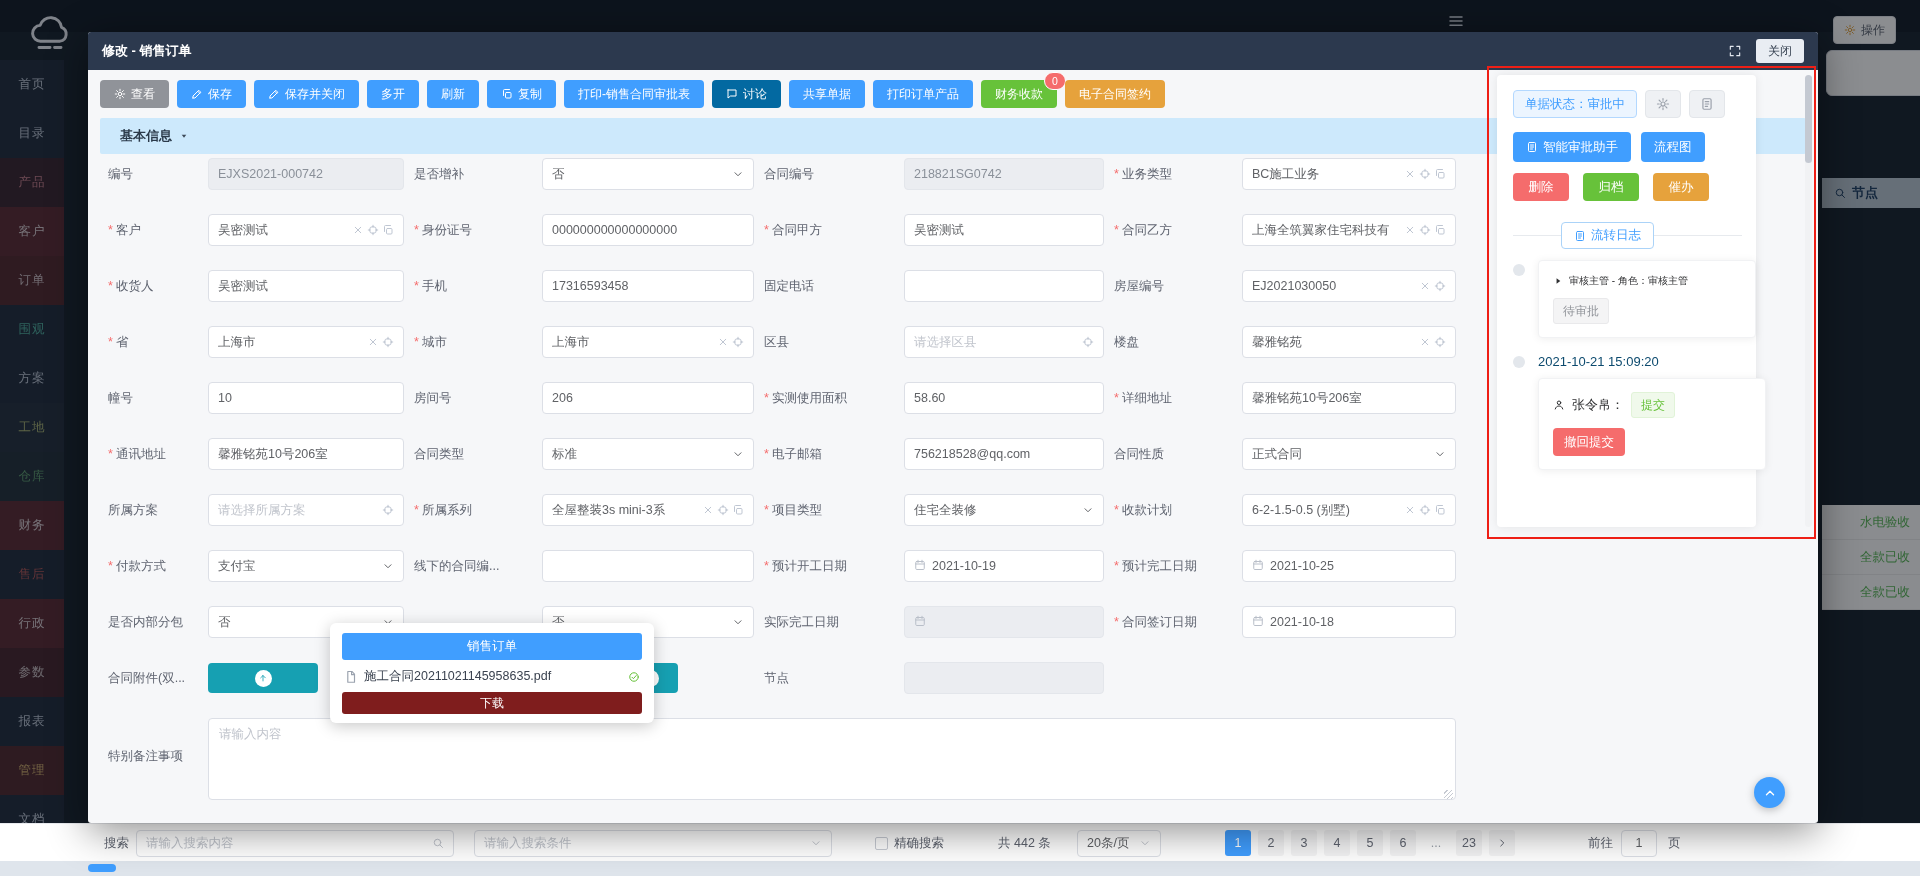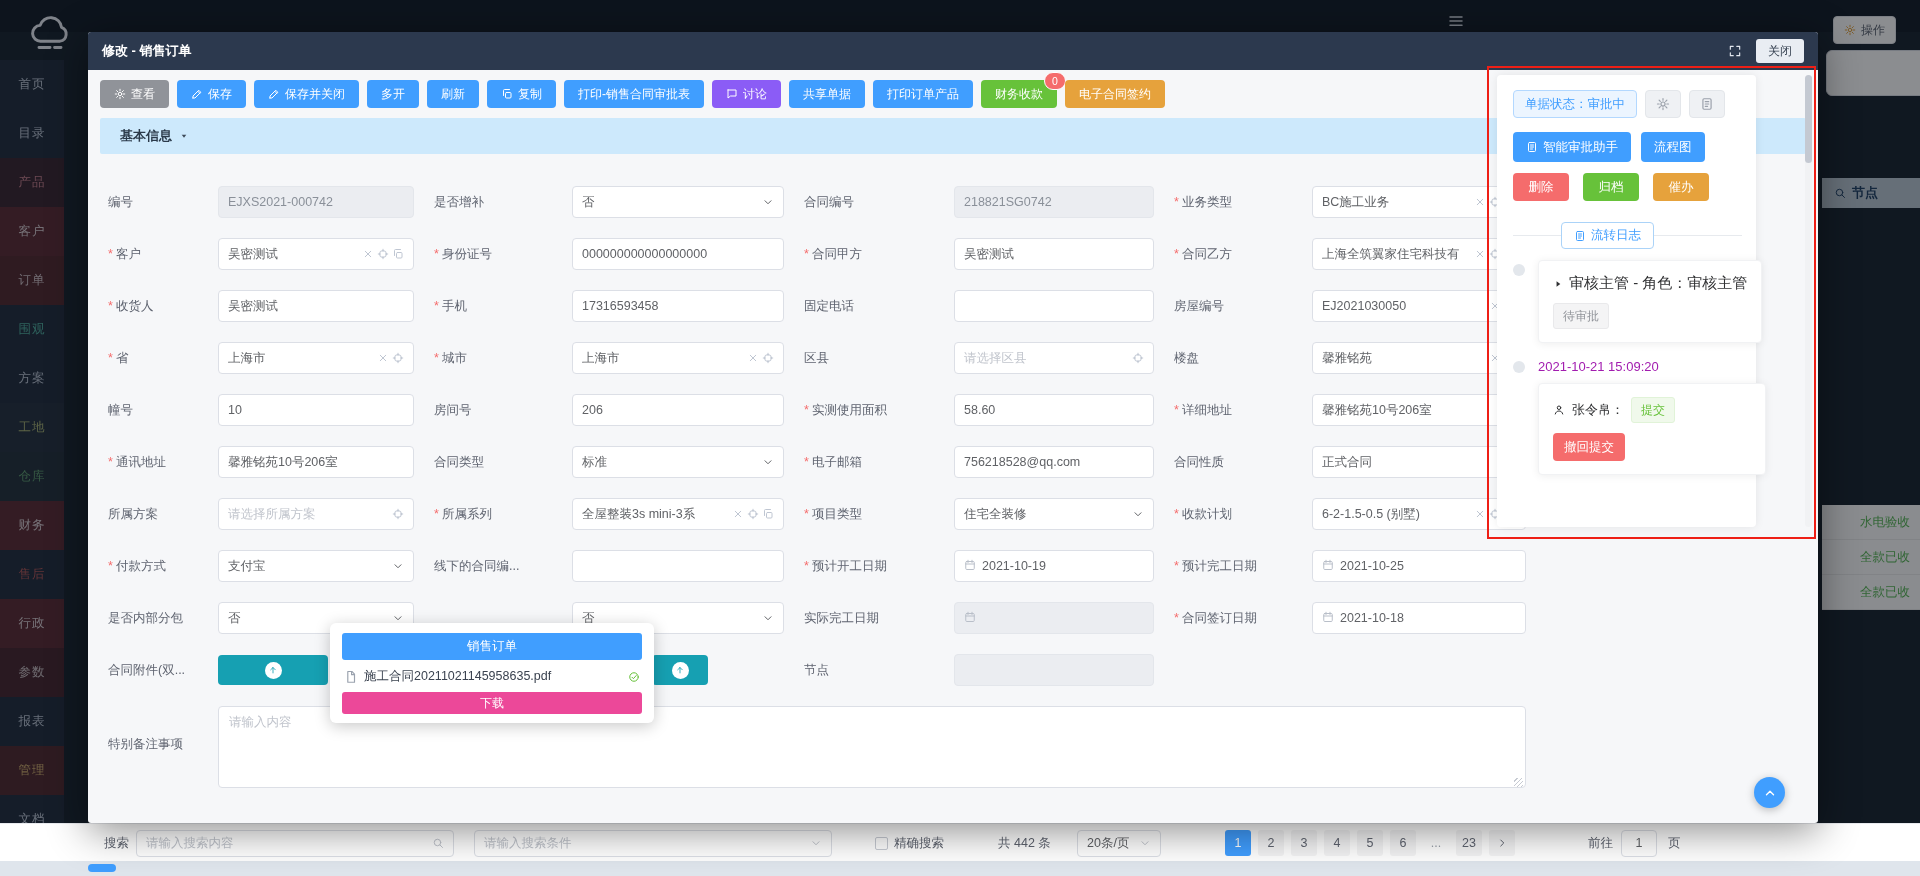--- a/index.html
+++ b/index.html
@@ -32,21 +32,21 @@
   .m-title{color:#fff;font-size:13px;font-weight:bold;}
   .m-spacer{flex:1;}
   .m-expand{color:#e3e8ef;margin-right:14px;display:flex;}
   .m-close{height:24px;padding:0 12px;background:#e9edf3;border:none;border-radius:3px;font-size:12px;color:#374252;display:flex;align-items:center;}
   .toolbar{display:flex;gap:8px;padding:10px 12px 0;}
   .tbtn{position:relative;height:28px;padding:0 14px;border:none;border-radius:4px;color:#fff;font-size:12px;display:inline-flex;align-items:center;gap:5px;white-space:nowrap;}
   .tbtn .badge{position:absolute;top:-8px;right:-9px;min-width:16px;height:16px;background:#F56C6C;border:1px solid #fff;border-radius:9px;color:#fff;font-size:10.5px;display:flex;align-items:center;justify-content:center;padding:0 2px;}
   .section-hd{margin:10px 12px 0;height:36px;background:#cde9fc;color:#2b3a4a;display:flex;align-items:center;gap:7px;padding:0 20px;font-size:13px;font-weight:bold;border-radius:2px;}
   .section-hd svg{color:#3d4a58;}
 
-  .form-grid{display:grid;grid-template-columns:90px 196px 118px 212px 130px 200px 118px 214px;column-gap:10px;row-gap:24px;align-items:center;padding:32px 0 0 20px;width:1368px;gap:20px;}
+  .form-grid{display:grid;grid-template-columns:90px 196px 118px 212px 130px 200px 118px 214px;column-gap:10px;row-gap:24px;align-items:center;padding:4px 0 0 20px;width:1368px;}
   .flabel{display:flex;align-items:center;font-size:12.5px;color:#5f6470;white-space:nowrap;overflow:hidden;}
   .req{color:#F56C6C;margin-right:3px;}
   .ctl{height:30px;border:1px solid #dcdfe6;border-radius:4px;background:#fff;display:flex;align-items:center;gap:6px;padding:0 9px;font-size:12.5px;color:#606266;overflow:hidden;white-space:nowrap;}
   .ctl .val{flex:1;overflow:hidden;text-overflow:ellipsis;}
   .ctl .ph{color:#c0c4cc;}
   .ctl .icons{display:flex;align-items:center;gap:3px;color:#bfc6d2;}
   .ctl.dis{background:#ebedf1;border-color:#e3e6eb;color:#8a9099;}
   .ctl .cal{color:#b9bfc9;}
   .up-btn{height:30px;width:110px;background:#16a0b2;border:none;border-radius:4px;display:flex;align-items:center;justify-content:center;}
   .up-btn .circ{width:17px;height:17px;background:#fff;border-radius:50%;display:flex;align-items:center;justify-content:center;color:#16a0b2;}
@@ -56,43 +56,43 @@
   textarea.ta::placeholder{color:#c0c4cc;}
   .ta-corner{position:absolute;right:3px;bottom:5px;width:9px;height:9px;background:repeating-linear-gradient(135deg,transparent 0 2px,#c6cad2 2px 3px);}
 
   
   .popup{position:absolute;left:330px;top:623px;width:300px;background:#fff;border-radius:6px;box-shadow:0 3px 16px rgba(0,0,0,.22);padding:10px 12px 9px;z-index:20;}
   .pp-upload{height:27px;width:100%;background:#409EFF;color:#fff;border:none;border-radius:3px;font-size:12.5px;display:flex;align-items:center;justify-content:center;}
   .pp-file{display:flex;align-items:center;gap:6px;margin:8px 2px 7px;font-size:12.5px;color:#3b4350;}
   .pp-file .fname{flex:1;overflow:hidden;white-space:nowrap;}
   .pp-file svg.fi{color:#9aa2ae;}
   .pp-file svg.ok{color:#67C23A;}
-  .pp-dl{height:22px;width:100%;background:#ec4899;color:#fff;border:none;border-radius:3px;font-size:12px;display:flex;align-items:center;justify-content:center;}
+  .pp-dl{height:22px;width:100%;background:#7f1d1d;color:#fff;border:none;border-radius:3px;font-size:12px;display:flex;align-items:center;justify-content:center;}
 
   
   .red-box{position:absolute;left:1487px;top:66px;width:329px;height:473px;border:2px solid #ee1f16;z-index:12;box-sizing:border-box;}
   .wf-panel{position:absolute;left:1497px;top:75px;width:259px;height:452px;background:#fff;border-radius:4px;box-shadow:0 0 10px rgba(0,0,0,.08);z-index:13;padding:15px 0 0 16px;box-sizing:border-box;}
   .wf-row1{display:flex;align-items:center;gap:8px;margin-bottom:14px;}
   .status-badge{height:26px;padding:0 11px;border:1px solid #b3d8ff;background:#ecf5ff;color:#409EFF;border-radius:4px;font-size:12.5px;display:flex;align-items:center;}
   .icon-btn{width:34px;height:26px;background:#eff1f4;border:1px solid #e3e6ea;border-radius:4px;display:flex;align-items:center;justify-content:center;color:#9aa0aa;}
   .wf-row2{display:flex;gap:10px;margin-bottom:11px;}
   .wf-btn{height:30px;border:none;border-radius:4px;color:#fff;font-size:12.5px;display:flex;align-items:center;gap:5px;padding:0 13px;}
   .wf-row3{display:flex;gap:14px;margin-bottom:21px;}
   .wf-act{height:28px;width:56px;border:none;border-radius:4px;color:#fff;font-size:12.5px;display:flex;align-items:center;justify-content:center;}
   .wf-divider{position:relative;height:28px;margin:0 14px 10px 0;}
   .wf-divider .line{position:absolute;left:0;right:0;top:13px;height:1px;background:#e7eaee;}
   .log-btn{position:absolute;left:48px;top:0;height:27px;padding:0 12px;background:#fff;border:1px solid #abd3f8;border-radius:4px;color:#409EFF;font-size:12.5px;display:flex;align-items:center;gap:5px;}
   .tl-item{display:flex;gap:13px;margin-bottom:14px;}
   .tl-dot{width:12px;height:12px;border-radius:50%;background:#e3e7ec;margin-top:4px;flex:none;}
   .tl-card{width:228px;border:1px solid #f1f2f4;border-radius:4px;box-shadow:0 1px 8px rgba(0,0,0,.07);padding:13px 14px;box-sizing:border-box;background:#fff;}
-  .tl-title{display:flex;align-items:center;gap:6px;font-size:15px;color:#303133;margin-bottom:10px;white-space:nowrap;}
+  .tl-title{display:flex;align-items:center;gap:6px;font-size:10px;color:#303133;margin-bottom:10px;white-space:nowrap;}
   .tag{display:inline-flex;align-items:center;height:24px;padding:0 9px;border-radius:3px;font-size:12px;}
   .tag.gray{background:#f4f4f5;border:1px solid #e9e9eb;color:#909399;}
   .tag.green{background:#f0f9eb;border:1px solid #e1f3d8;color:#67C23A;}
-  .tl-time{font-size:13px;color:#a21caf;margin:2px 0 9px;}
+  .tl-time{font-size:13px;color:#0c4a6e;margin:2px 0 9px;}
   .tl-user{display:flex;align-items:center;gap:7px;font-size:13px;color:#303133;margin-bottom:10px;}
   .revoke-btn{height:28px;padding:0 11px;background:#F56C6C;border:none;border-radius:4px;color:#fff;font-size:12.5px;}
   .wf-scroll{position:absolute;left:1805px;top:75px;width:7px;height:452px;background:#f1f2f4;border-radius:4px;z-index:13;}
   .wf-thumb{width:7px;height:88px;background:#c4c9d2;border-radius:4px;}
 
   .back-top{position:absolute;left:1754px;top:777px;width:31px;height:31px;border-radius:50%;background:#409EFF;color:#fff;display:flex;align-items:center;justify-content:center;z-index:30;box-shadow:0 2px 8px rgba(0,0,0,.25);border:none;}
 
   
   .footer{position:absolute;left:0;top:823px;width:1920px;height:38px;background:#ffffff;z-index:6;border-top:1px solid #e8eaee;}
   .footer *{box-sizing:border-box;}
@@ -240,21 +240,21 @@
         <button class="tbtn" style="background: rgb(64, 158, 255);">
           <svg class="ic s" viewBox="0 0 24 24" fill="none" stroke="currentColor" stroke-width="2" stroke-linecap="round" stroke-linejoin="round">
             <rect x="9" y="9" width="11" height="11" rx="2"></rect>
             <path d="M5 15V5a2 2 0 0 1 2-2h10"></path>
           </svg>
           <span>复制</span>
         </button>
         <button class="tbtn" style="background: rgb(64, 158, 255);">
           <span>打印-销售合同审批表</span>
         </button>
-        <button class="tbtn" style="background: #8b5cf6;">
+        <button class="tbtn" style="background: #0369a1;">
           <svg class="ic s" viewBox="0 0 24 24" fill="none" stroke="currentColor" stroke-width="2" stroke-linecap="round" stroke-linejoin="round">
             <path d="M4 4h16v12H9l-5 4V4z"></path>
           </svg>
           <span>讨论</span>
         </button>
         <button class="tbtn" style="background: rgb(64, 158, 255);">
           <span>共享单据</span>
         </button>
         <button class="tbtn" style="background: rgb(64, 158, 255);">
           <span>打印订单产品</span>

